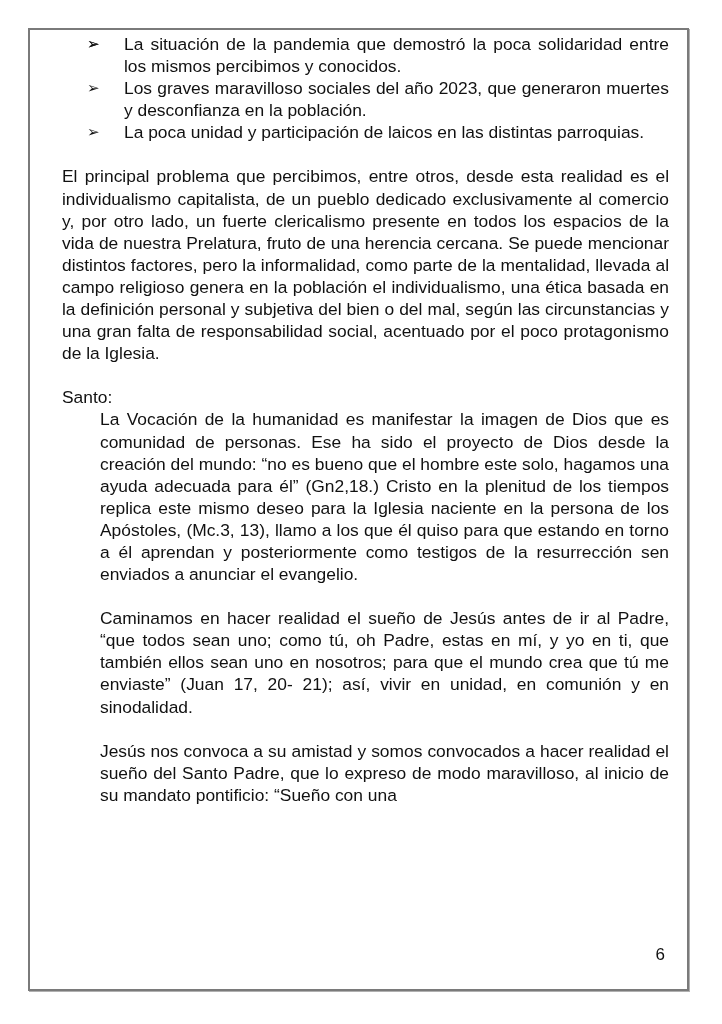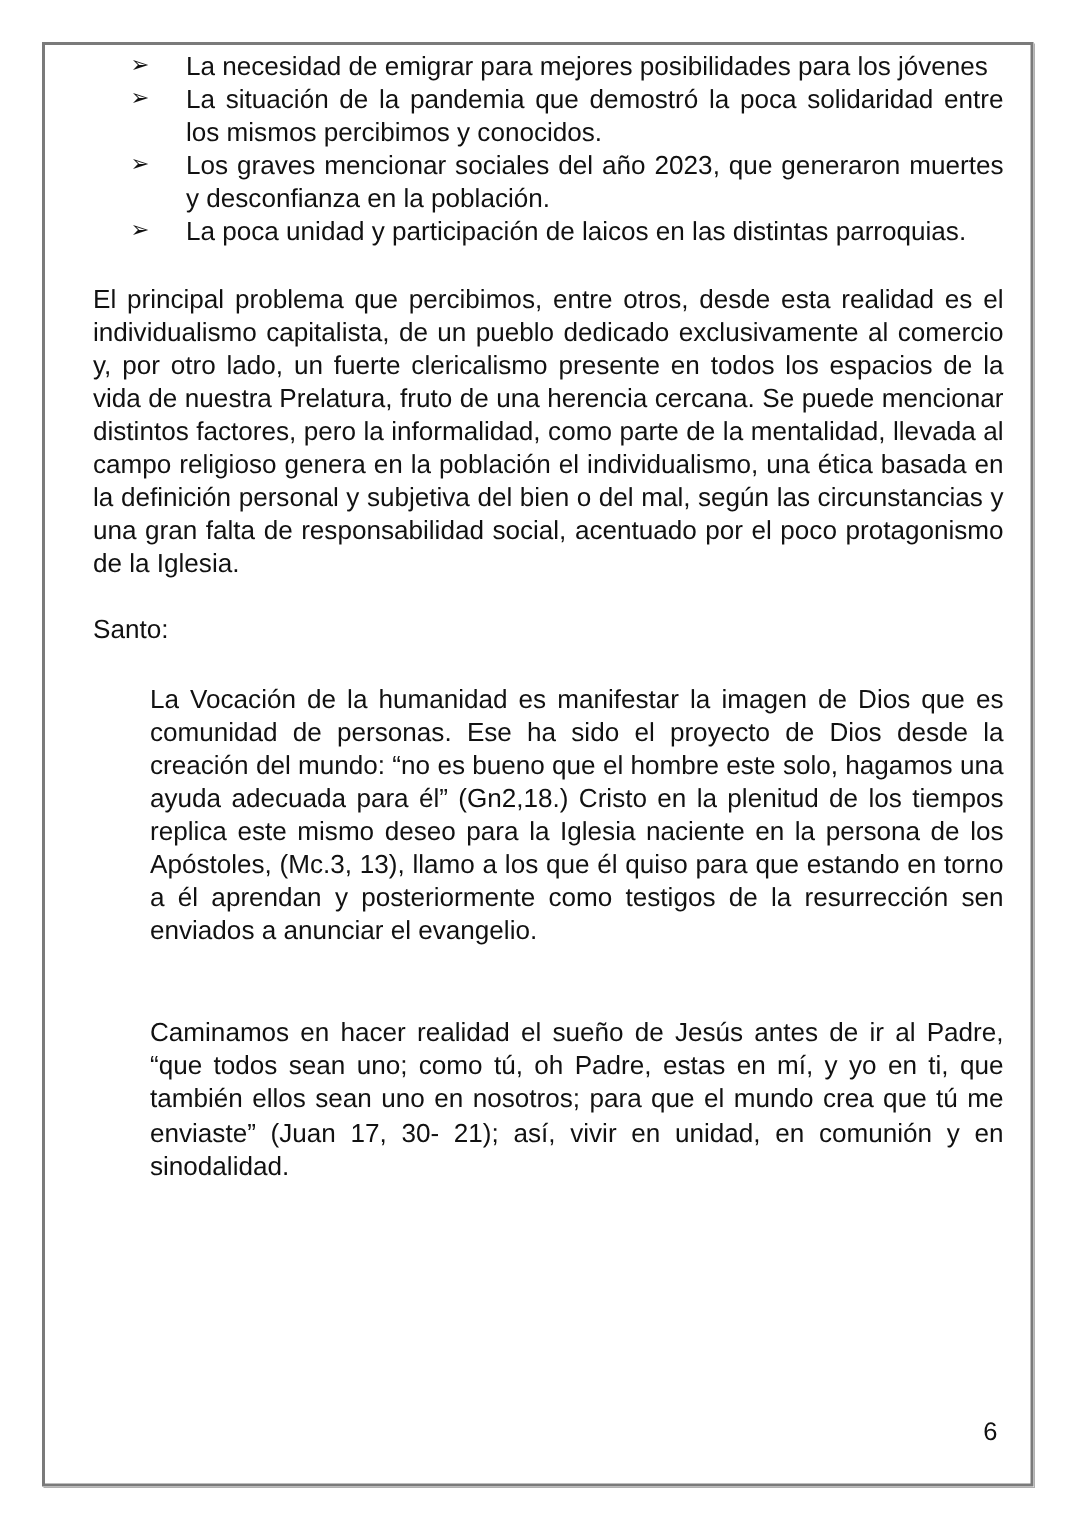--- a/index.html
+++ b/index.html
@@ -11,41 +11,42 @@
   .content {
     position: absolute; left: 62px; top: 33px; width: 607px;
     font-family: "Liberation Sans", sans-serif; font-size: 17.4px; line-height: 22.1px;
     color: #111; text-align: justify;
   }
   .bullets { list-style: none; margin: 0; padding: 0 0 0 62px; }
   .bullets li { position: relative; margin: 0; }
   .bullets .arrow { position: absolute; left: -37px; top: 0; font-size: 15px; }
   p { margin: 0; }
   .gap { height: 22px; }
-  .indent { padding-left: 38px; margin-top: 24px; }
+  .indent { padding-left: 38px; }
   .page-num {
     position: absolute; right: 57px; top: 945px;
     font-family: "Liberation Sans", sans-serif; font-size: 17px; color: #111;
   }
 </style>
 </head>
 <body>
 
 <div class="page-frame"></div>
 
 <div class="content">
   <ul class="bullets">
-    <li><span class="arrow">➢</span><span>La necesidad de emigrar para mejores posibilidades para los jóvenes</span></li>
+    <li><span class="arrow">➢</span></li>
     <li><span class="arrow">➢</span><span>La situación de la pandemia que demostró la poca solidaridad entre los mismos percibimos y conocidos.</span></li>
-    <li><span class="arrow">➢</span><span>Los graves mencionar sociales del año 2023, que generaron muertes y desconfianza en la población.</span></li>
+    <li><span class="arrow">➢</span><span>Los graves maravilloso sociales del año 2023, que generaron muertes y desconfianza en la población.</span></li>
     <li><span class="arrow">➢</span><span>La poca unidad y participación de laicos en las distintas parroquias.</span></li>
   </ul>
   <div class="gap"></div>
   <p>El principal problema que percibimos, entre otros, desde esta realidad es el individualismo capitalista, de un pueblo dedicado exclusivamente al comercio y, por otro lado, un fuerte clericalismo presente en todos los espacios de la vida de nuestra Prelatura, fruto de una herencia cercana. Se puede mencionar distintos factores, pero la informalidad, como parte de la mentalidad, llevada al campo religioso genera en la población el individualismo, una ética basada en la definición personal y subjetiva del bien o del mal, según las circunstancias y una gran falta de responsabilidad social, acentuado por el poco protagonismo de la Iglesia.</p>
   <div class="gap"></div>
   <p>Santo:</p>
   <p class="indent">La Vocación de la humanidad es manifestar la imagen de Dios que es comunidad de personas. Ese ha sido el proyecto de Dios desde la creación del mundo: “no es bueno que el hombre este solo, hagamos una ayuda adecuada para él” (Gn2,18.) Cristo en la plenitud de los tiempos replica este mismo deseo para la Iglesia naciente en la persona de los Apóstoles, (Mc.3, 13), llamo a los que él quiso para que estando en torno a él aprendan y posteriormente como testigos de la resurrección sen enviados a anunciar el evangelio.</p>
   <div class="gap"></div>
-  <p class="indent">Caminamos en hacer realidad el sueño de Jesús antes de ir al Padre, “que todos sean uno; como tú, oh Padre, estas en mí, y yo en ti, que también ellos sean uno en nosotros; para que el mundo crea que tú me enviaste” (Juan 17, 30- 21); así, vivir en unidad, en comunión y en sinodalidad.</p>
+  <p class="indent">Caminamos en hacer realidad el sueño de Jesús antes de ir al Padre, “que todos sean uno; como tú, oh Padre, estas en mí, y yo en ti, que también ellos sean uno en nosotros; para que el mundo crea que tú me enviaste” (Juan 17, 20- 21); así, vivir en unidad, en comunión y en sinodalidad.</p>
   <div class="gap"></div>
+  <p class="indent">Jesús nos convoca a su amistad y somos convocados a hacer realidad el sueño del Santo Padre, que lo expreso de modo maravilloso, al inicio de su mandato pontificio: “Sueño con una</p>
 </div>
 
 <div class="page-num">6</div>
 
 </body></html>

